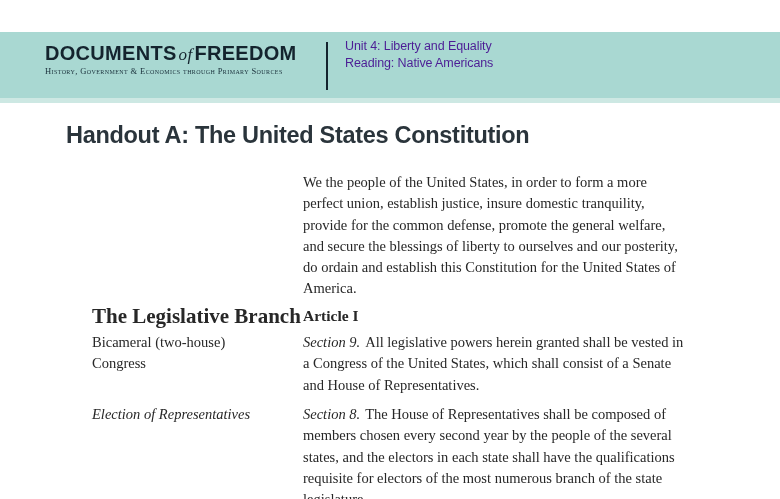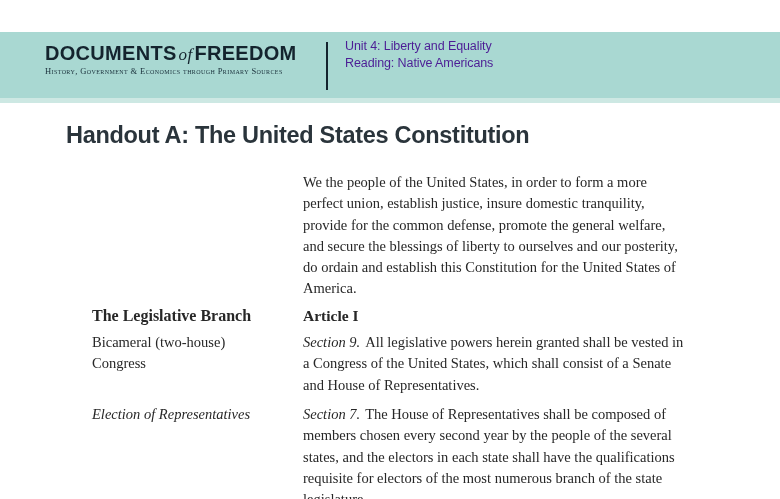--- a/index.html
+++ b/index.html
@@ -85,21 +85,21 @@
   
   .serif {
     font-family: "Liberation Serif", serif;
     font-size: 14.5px;
     line-height: 21.3px;
     color: #272727;
     white-space: pre-line;
     margin: 0;
   }
   .preamble   { position: absolute; left: 303px; top: 172px; width: 470px; }
-  .heading-left  { position: absolute; left: 92px;  top: 306px; font-weight: 700; font-size: 16px; line-height: 20px; }
+  .heading-left  { position: absolute; left: 92px;  top: 306px; font-weight: 700; font-size: 21px; line-height: 20px; }
   .heading-right { position: absolute; left: 303px; top: 306px; font-weight: 700; font-size: 15.5px; line-height: 20px; }
   .note-1 { position: absolute; left: 92px; top: 332px; width: 205px; }
   .note-2 { position: absolute; left: 92px; top: 404px; width: 205px; font-style: italic; }
   .sec-1  { position: absolute; left: 303px; top: 332px; width: 470px; }
   .sec-2  { position: absolute; left: 303px; top: 404px; width: 470px; }
   .sec-label {
     font-style: italic;
     margin-right: 5px;
   }
 </style>
@@ -133,20 +133,20 @@
     <div class="serif heading-left">The Legislative Branch</div>
     <div class="serif heading-right">Article I</div>
 
     <div class="serif note-1">Bicameral (two-house)
 Congress</div>
     <p class="serif sec-1"><span class="sec-label">Section 9.</span><span>All legislative powers herein granted shall be vested in
 a Congress of the United States, which shall consist of a Senate
 and House of Representatives.</span></p>
 
     <div class="serif note-2">Election of Representatives</div>
-    <p class="serif sec-2"><span class="sec-label">Section 7.</span><span>The House of Representatives shall be composed of
+    <p class="serif sec-2"><span class="sec-label">Section 8.</span><span>The House of Representatives shall be composed of
 members chosen every second year by the people of the several
 states, and the electors in each state shall have the qualifications
 requisite for electors of the most numerous branch of the state
 legislature.</span></p>
   </main>
 
 </div>
 
 </body></html>

